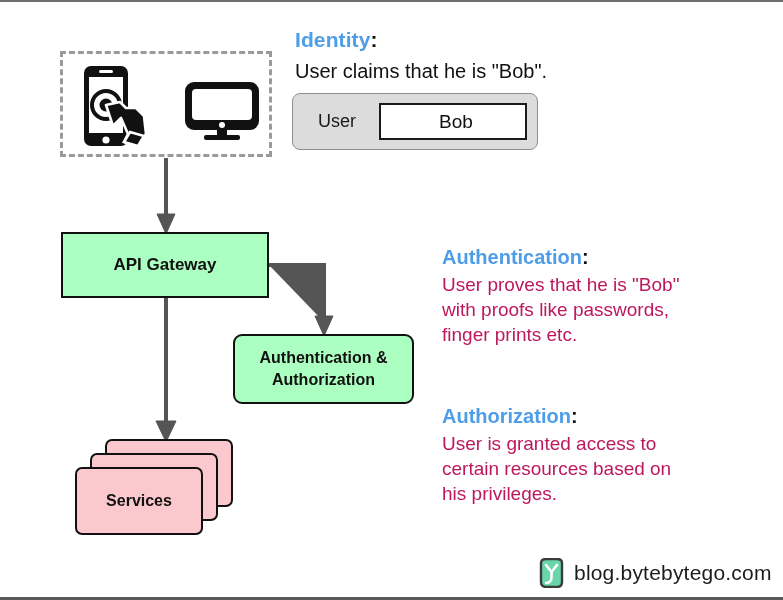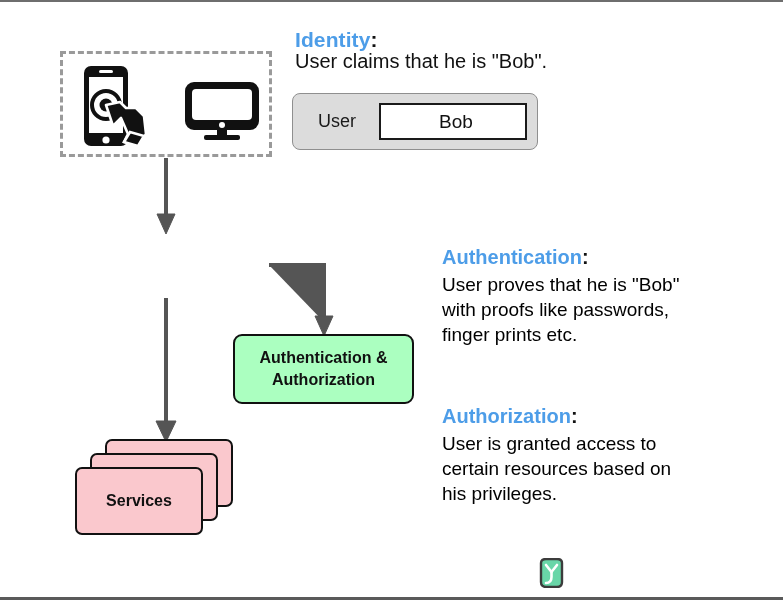--- a/index.html
+++ b/index.html
@@ -39,21 +39,21 @@
   #identity-heading {
     left: 295px; top: 26px;
     font-size: 21px; font-weight: bold;
     letter-spacing: .1px;
     white-space: nowrap;
     text-align: center;
   }
   #identity-heading .kw { color: #4d9de8; }
   #identity-heading .pn { color: #111111; }
   #identity-sentence {
-    left: 295px; top: 48px;
+    left: 295px; top: 58px;
     font-size: 20px;
     white-space: nowrap;
   }
   #user-form {
     left: 292px; top: 91px;
     width: 246px; height: 57px;
     background: #dcdcdc;
     border: 1px solid #8f8f8f;
     border-radius: 8px;
     box-sizing: border-box;
@@ -135,21 +135,21 @@
   .info-heading {
     font-size: 20px; font-weight: bold;
     margin: 0 0 3px 0;
     white-space: nowrap;
   }
   .info-heading .kw { color: #4d9de8; }
   .info-heading .pn { color: #111111; }
   .info-body {
     font-size: 19px;
     line-height: 1.32;
-    color: #000000;
+    color: #be185d;
     margin: 0;
   }
 
   
   #footer-brand {
     left: 538px; top: 556px;
     display: flex; align-items: center; gap: 9px;
   }
   #brand-logo-icon { width: 27px; height: 30px; flex: none; }
   #brand-text {
@@ -206,20 +206,23 @@
   <div class="abs" id="identity-heading">
     <span class="kw">Identity</span><span class="pn">:</span>
   </div>
   <div class="abs" id="identity-sentence">User claims that he is "Bob".</div>
 
   <div class="abs" id="user-form">
     <div id="user-form-label">User</div>
     <div id="user-name-input" placeholder="Enter user name">Bob</div>
   </div>
 
+  <div class="abs" id="api-gateway-box">
+    <span>API Gateway</span>
+  </div>
 
   <div class="abs" id="auth-box">
     <span>Authentication &amp;</span>
     <span>Authorization</span>
   </div>
 
   <div class="abs" id="services-stack">
     <div class="service-card" id="service-card-back"></div>
     <div class="service-card" id="service-card-mid"></div>
     <div class="service-card" id="service-card-front">
@@ -248,15 +251,16 @@
       <span>his privileges.</span>
     </p>
   </div>
 
   <div class="abs" id="footer-brand">
     <svg id="brand-logo-icon" viewBox="0 0 27 30">
       <path d="M3 5 Q3 1 8 1 L19 1 Q24 1 24 5 L24 24 Q24 29 19 29 L8 29 Q3 29 3 24 Z" fill="#69d6a8" stroke="#3c3c3c" stroke-width="2.4"></path>
       <path d="M8 7 L13.5 14 L19 7" fill="none" stroke="#ffffff" stroke-width="2.6" stroke-linecap="round"></path>
       <path d="M13.5 14 L13.5 19 Q13.5 25 8 25" fill="none" stroke="#ffffff" stroke-width="2.6" stroke-linecap="round"></path>
     </svg>
+    <span id="brand-text">blog.bytebytego.com</span>
   </div>
 
 </div>
 
 </body></html>

